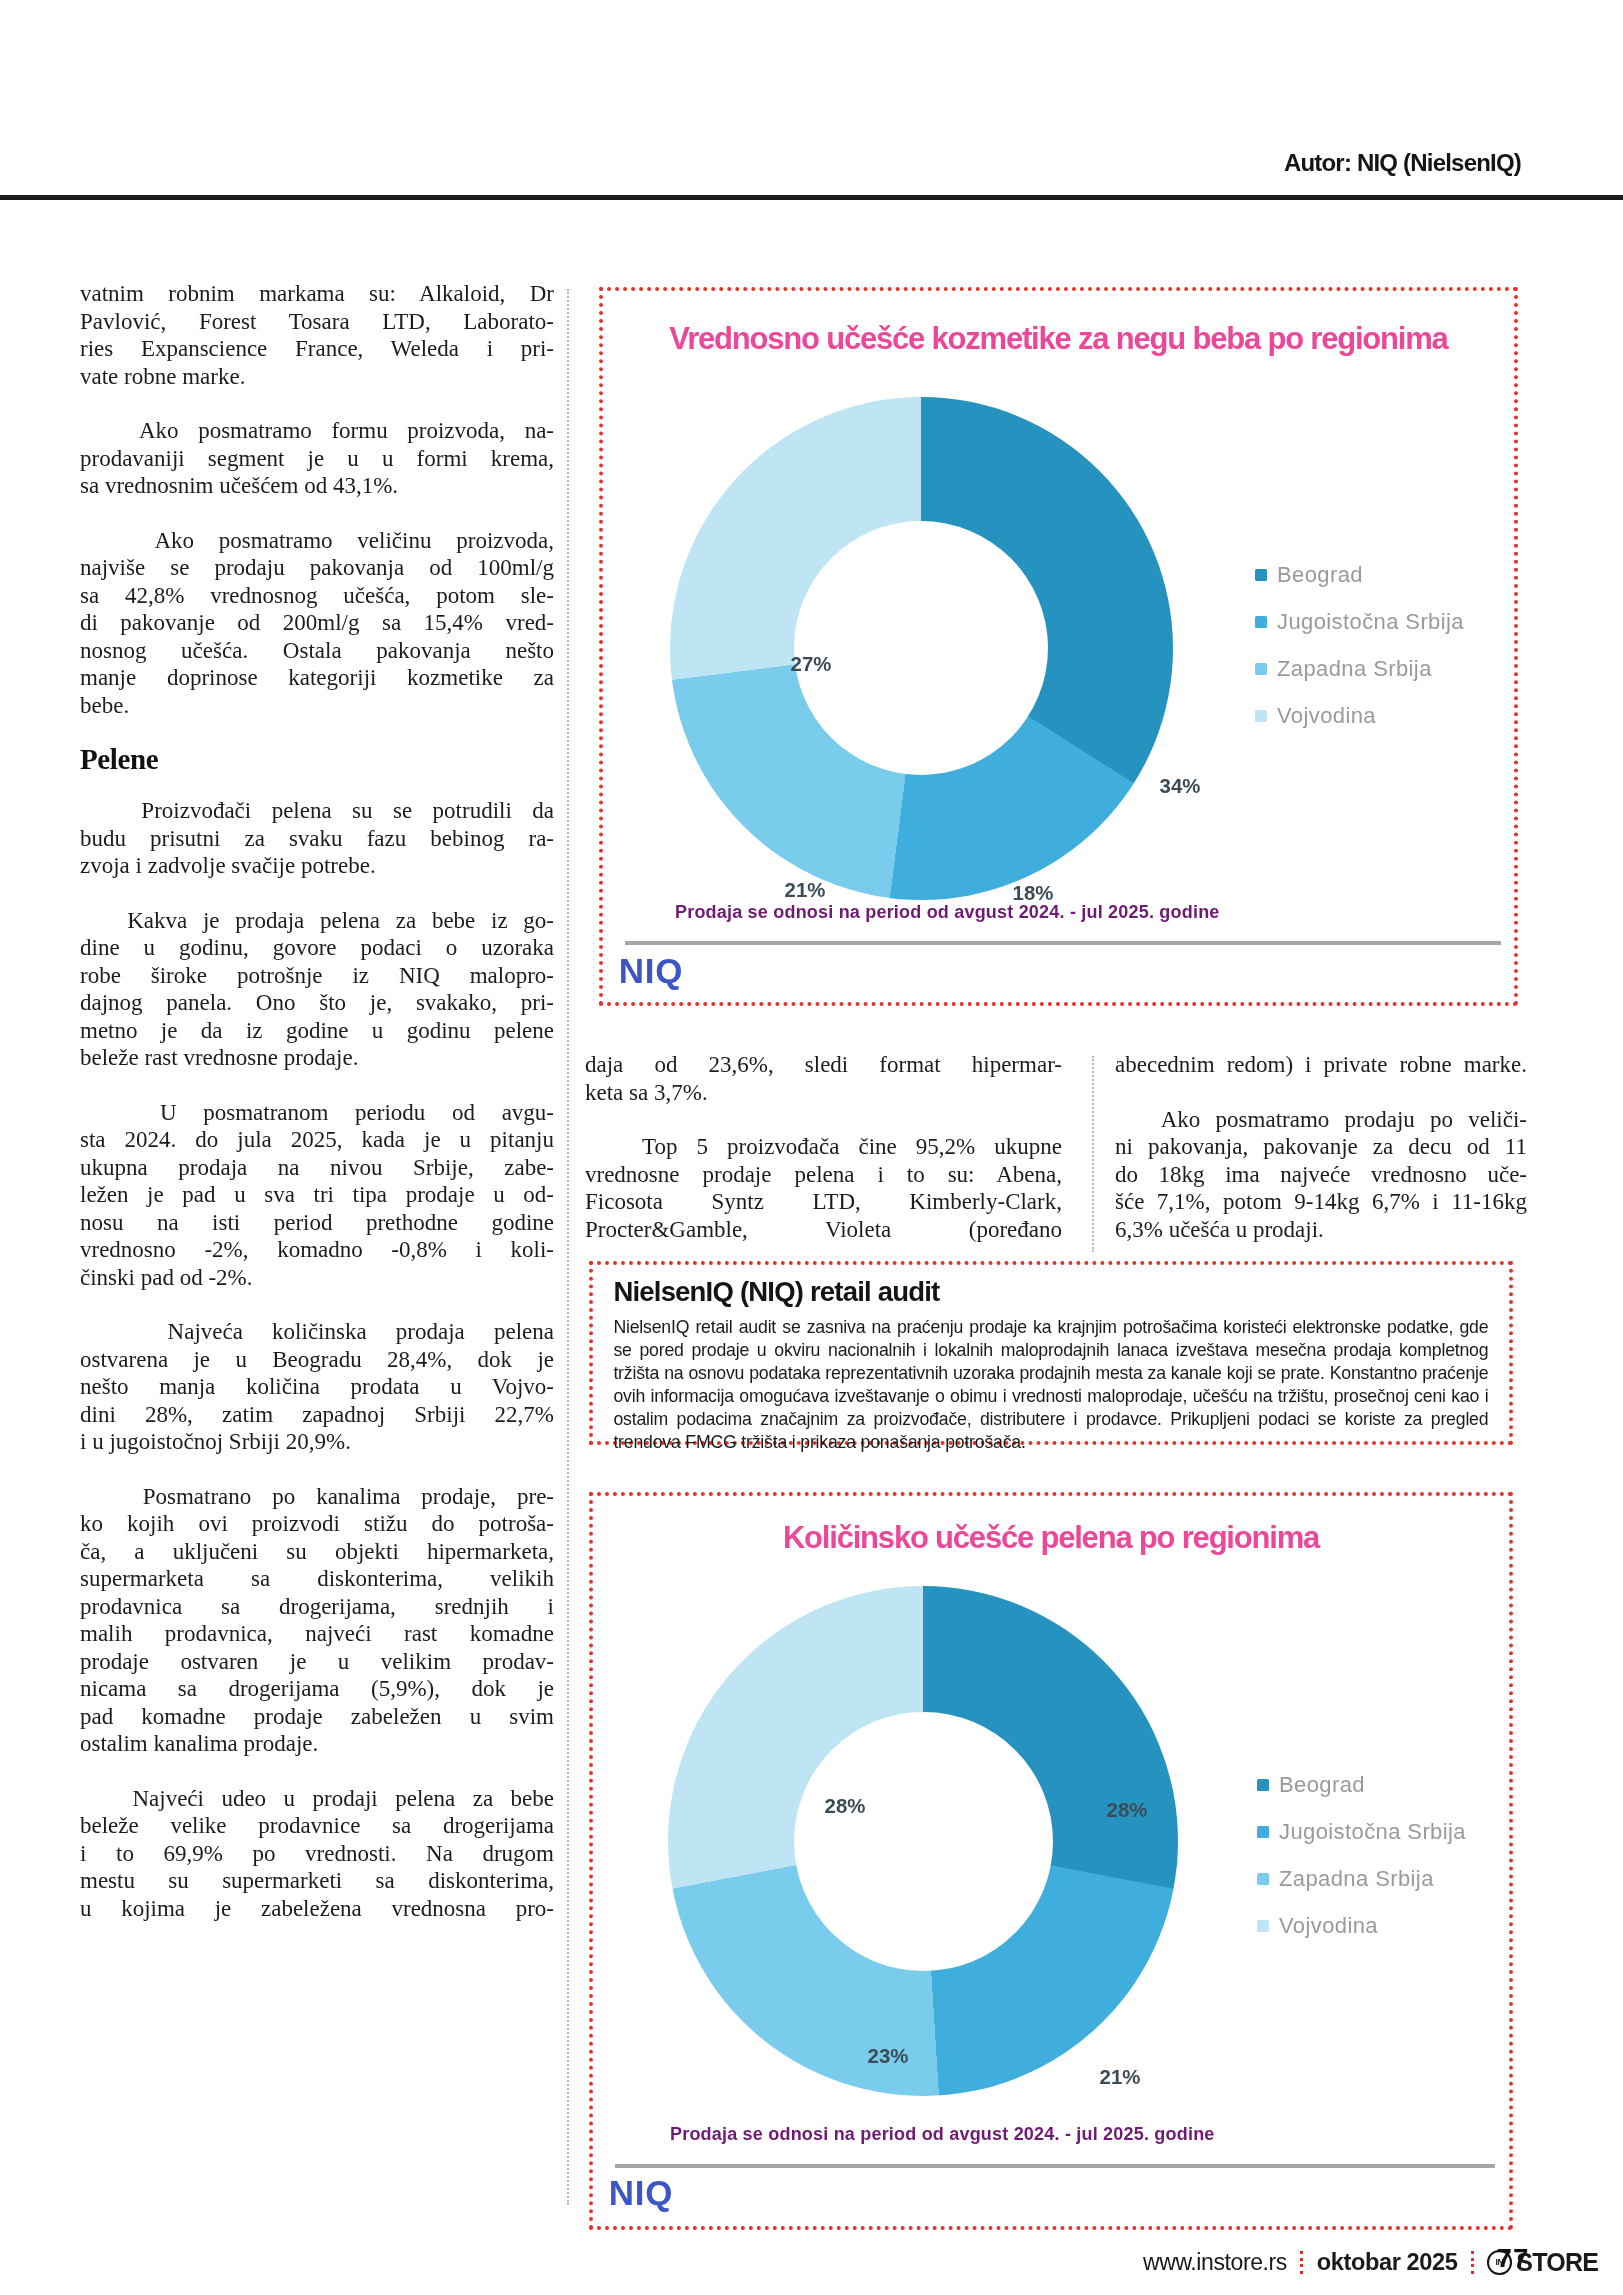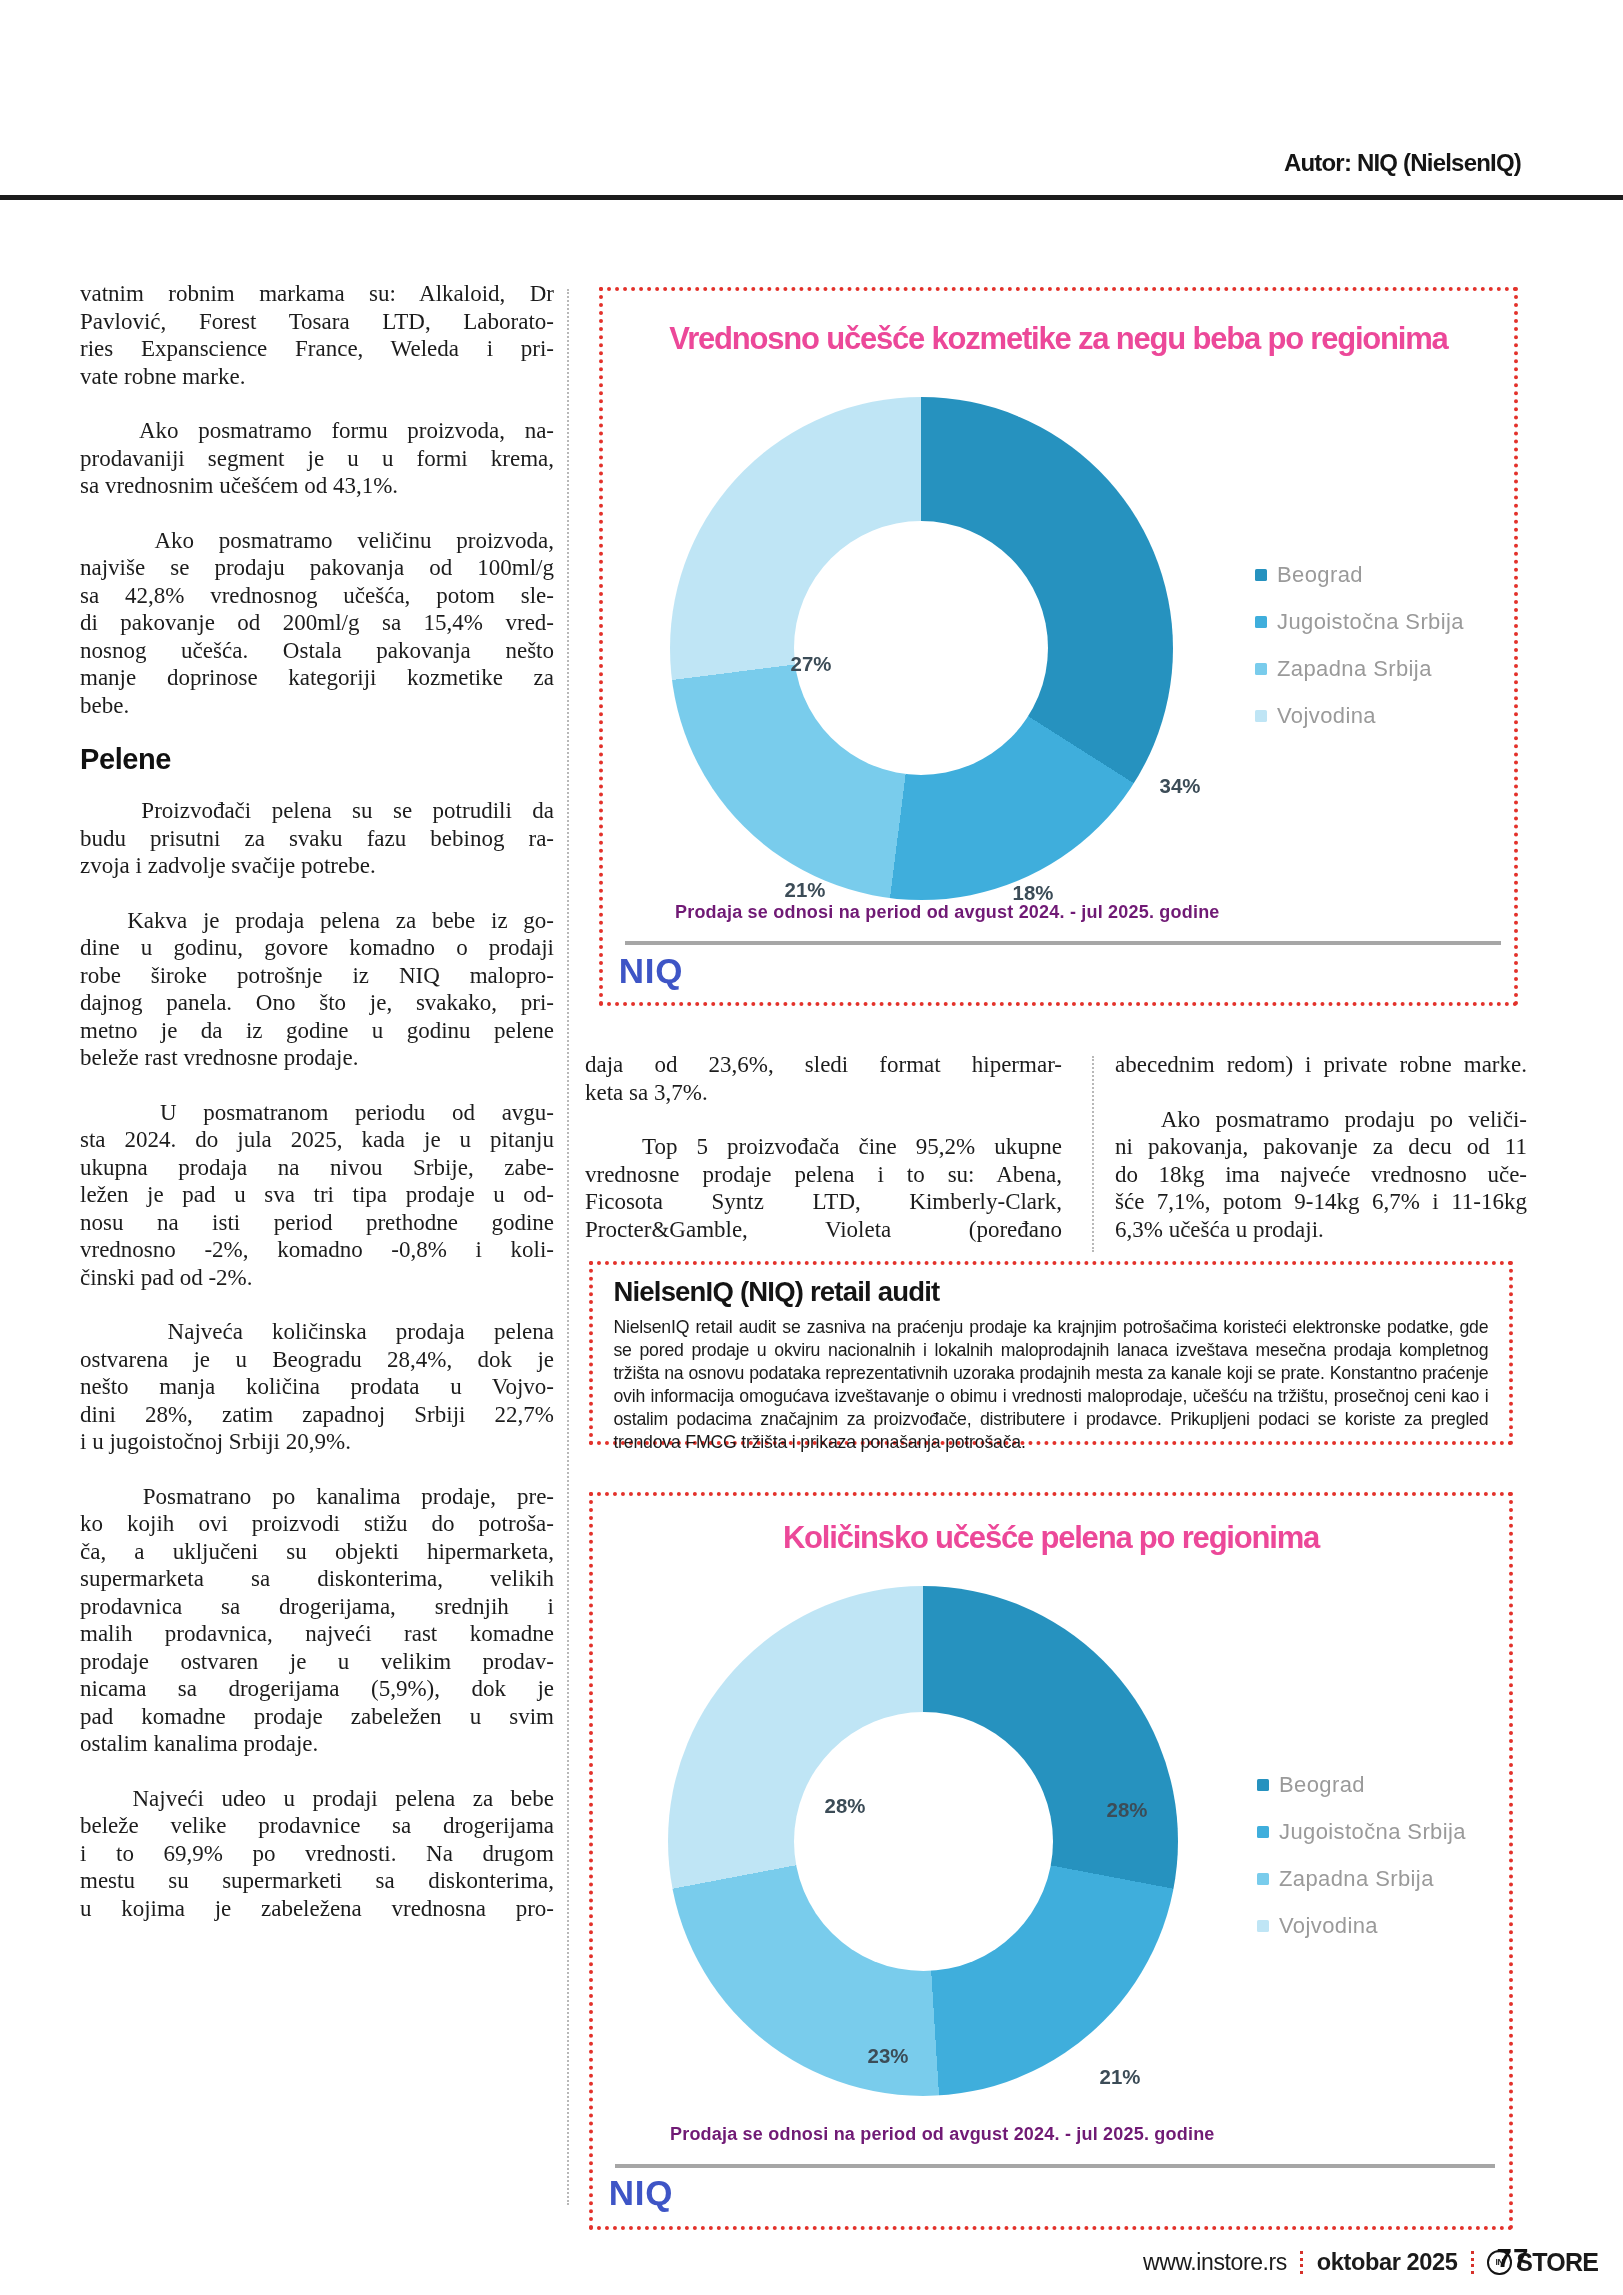--- a/index.html
+++ b/index.html
@@ -18,21 +18,21 @@
   
   .col{position:absolute;font-size:23px;line-height:27.5px;color:#1c1c1c;}
   #col-left{left:80px;top:280px;width:474px;}
   #col-mid{left:585px;top:1051px;width:477px;}
   #col-right{left:1115px;top:1051px;width:412px;}
   .para{margin:0 0 27px 0;}
   .para .tline{text-align:justify;text-align-last:justify;white-space:pre-wrap;}
   .para .tline:last-child{text-align-last:left;}
   .para.cont .tline:last-child{text-align-last:justify;}
   .section-heading{
-    font-family:Liberation Sans, sans-serif;font-weight:800;font-size:29px;
+    font-family:Liberation Serif, serif;font-weight:800;font-size:29px;
     letter-spacing:-0.4px;color:#111;margin:3.1px 0 23.6px 0;
   }
   .v-divider{position:absolute;border-left:2.4px dotted #b8b8b8;}
   #divider-a{left:567px;top:289px;height:1916px;}
   #divider-b{left:1092px;top:1056px;height:196px;}
 
   
   .chart-box{position:absolute;border:4.7px dotted #e3322b;background:#fff;}
   #chart1{left:599px;top:287px;width:911px;height:711px;}
   #chart2{left:589px;top:1492px;width:916px;height:730px;}
@@ -141,21 +141,21 @@
       <div class="tline">bebe.</div>
     </div>
   <div class="section-heading">Pelene</div>
   <div class="para">
       <div class="tline">   Proizvođači pelena su se potrudili da</div>
       <div class="tline">budu prisutni za svaku fazu bebinog ra-</div>
       <div class="tline">zvoja i zadvolje svačije potrebe.</div>
     </div>
   <div class="para">
       <div class="tline">   Kakva je prodaja pelena za bebe iz go-</div>
-      <div class="tline">dine u godinu, govore komadno o prodaji</div>
+      <div class="tline">dine u godinu, govore podaci o uzoraka</div>
       <div class="tline">robe široke potrošnje iz NIQ malopro-</div>
       <div class="tline">dajnog panela. Ono što je, svakako, pri-</div>
       <div class="tline">metno je da iz godine u godinu pelene</div>
       <div class="tline">beleže rast vrednosne prodaje.</div>
     </div>
   <div class="para">
       <div class="tline">   U posmatranom periodu od avgu-</div>
       <div class="tline">sta 2024. do jula 2025, kada je u pitanju</div>
       <div class="tline">ukupna prodaja na nivou Srbije, zabe-</div>
       <div class="tline">ležen je pad u sva tri tipa prodaje u od-</div>

